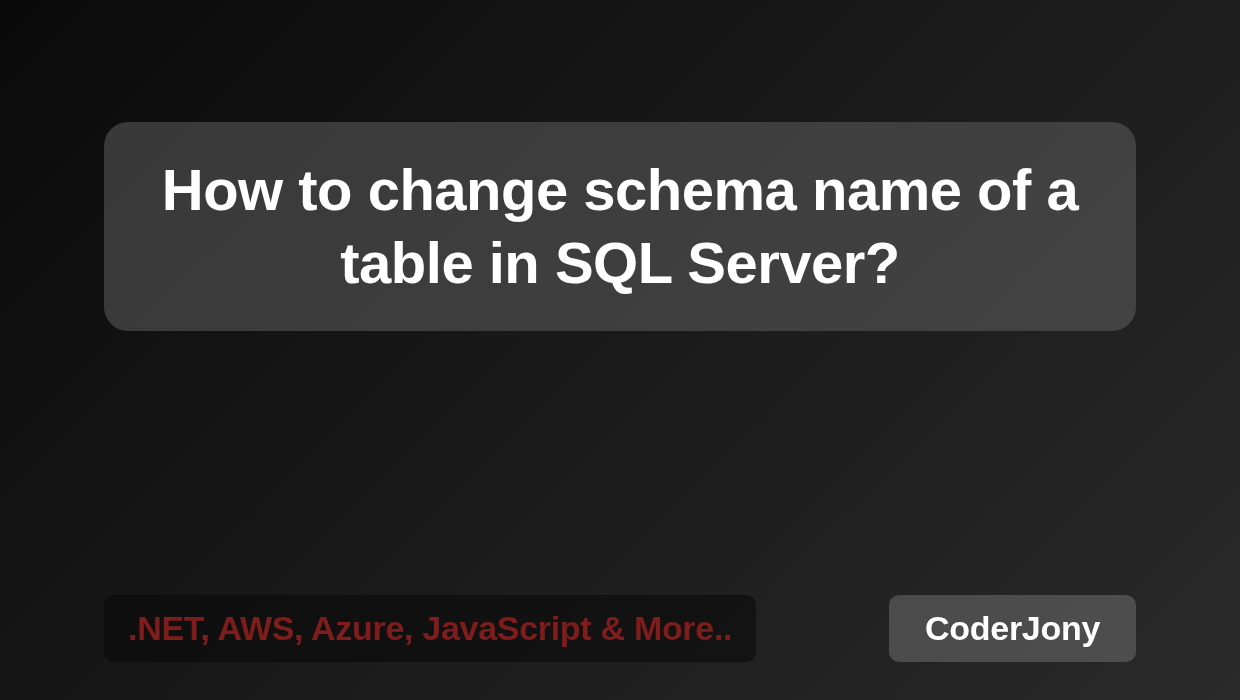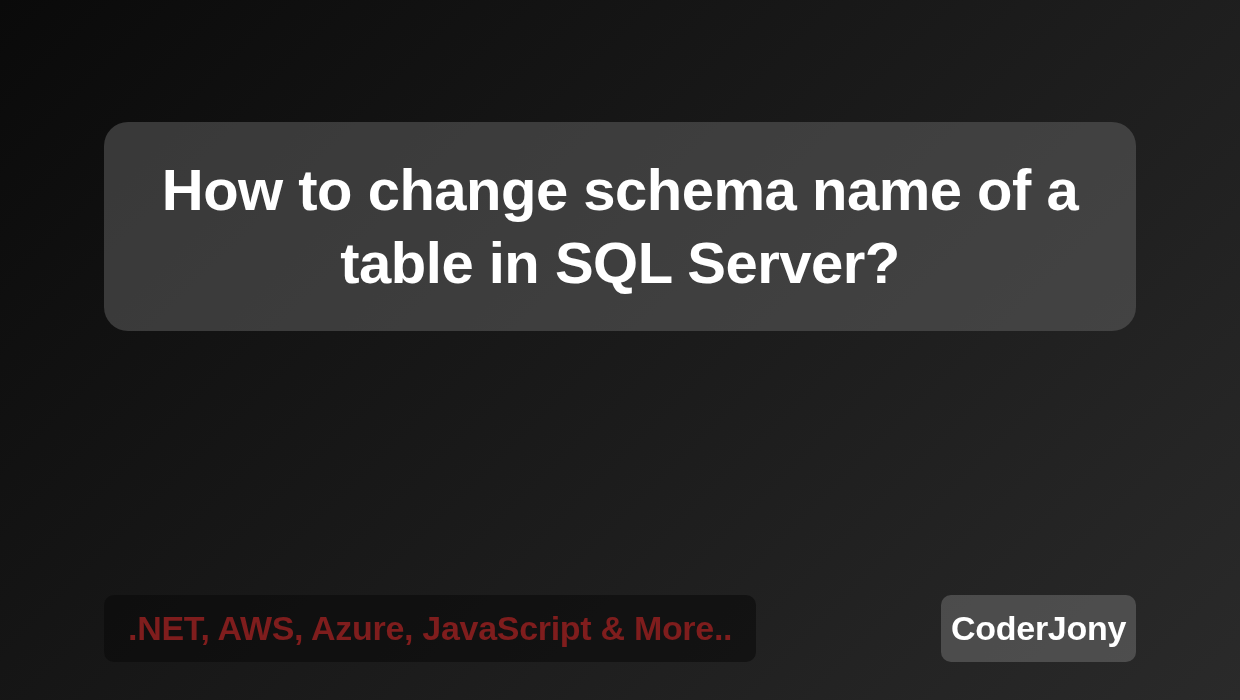--- a/index.html
+++ b/index.html
@@ -51,21 +51,21 @@
       font-weight: 600;
       letter-spacing: -0.3px;
     }
     
     .brand-pill {
       position: absolute;
       bottom: 38px;
       right: 104px;
       background: rgba(110, 110, 110, 0.55);
       border-radius: 10px;
-      padding: 14px 10px;
+      padding: 14px 36px;
     }
     
     .brand-text {
       color: #ffffff;
       font-size: 34px;
       font-weight: 600;
       letter-spacing: -0.3px;
     }
   </style>
 </head>

